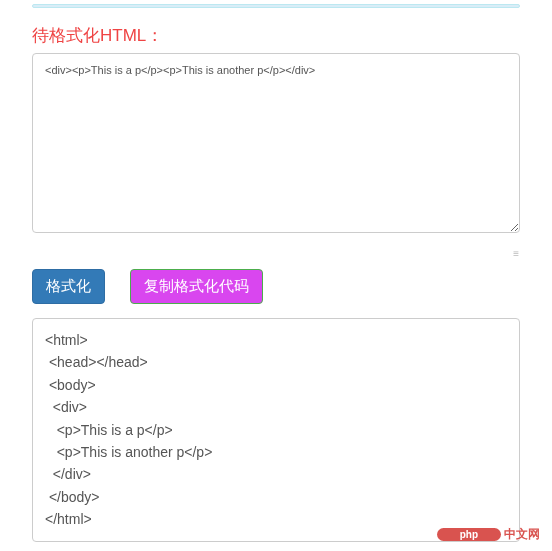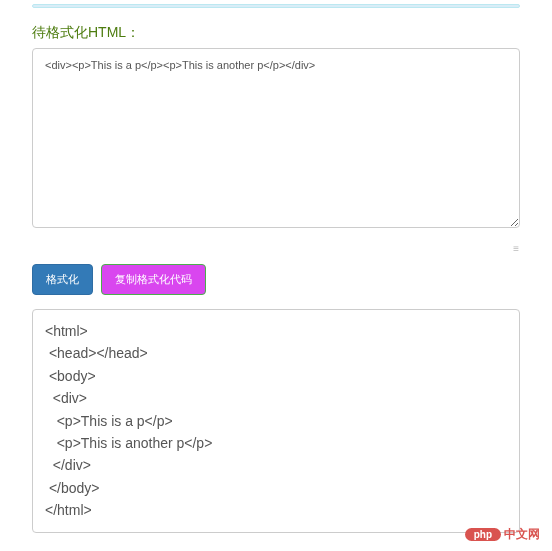--- a/index.html
+++ b/index.html
@@ -19,50 +19,50 @@
       border: 1px solid #bce8f1;
       border-radius: 4px;
       height: 4px;
       margin: 4px 12px 16px 12px;
     }
     .form-group {
       margin-bottom: 14px;
       padding: 0 12px;
     }
     .label {
-      color: #4d7c0f;
+      color: #ef4444;
       margin-bottom: 6px;
       display: block;
-      font-size: 14px;
+      font-size: 17px;
     }
     .textarea-input {
       width: 100%;
       min-height: 180px;
       padding: 8px 12px;
       border: 1px solid #ccc;
       border-radius: 4px;
       font-family: inherit;
       font-size: 11px;
       color: #555;
       resize: vertical;
       line-height: 1.5;
     }
     .button-row {
       padding: 0 12px;
       margin-bottom: 14px;
     }
     .btn {
       display: inline-block;
       padding: 7px 13px;
-      font-size: 11px;
+      font-size: 15px;
       border-radius: 4px;
       border: 1px solid transparent;
       color: #fff;
       cursor: pointer;
-      margin-right: 4px;
+      margin-right: 21px;
     }
     .btn-primary {
       background: #337ab7;
       border-color: #2e6da4;
     }
     .btn-success {
       background: #d946ef;
       border-color: #4cae4c;
     }
     .output-box {
@@ -95,21 +95,21 @@
       font-size: 12px;
       font-weight: bold;
       display: flex;
       align-items: center;
       gap: 3px;
     }
     .watermark .badge {
       background: #d9534f;
       color: #fff;
       border-radius: 8px;
-      padding: 1px 9px;
+      padding: 1px 23px;
       font-size: 10px;
     }
   </style>
 </head>
 <body>
 
 <div class="top-banner"></div>
 
 <div class="form-group">
   <label class="label">待格式化HTML：</label>

